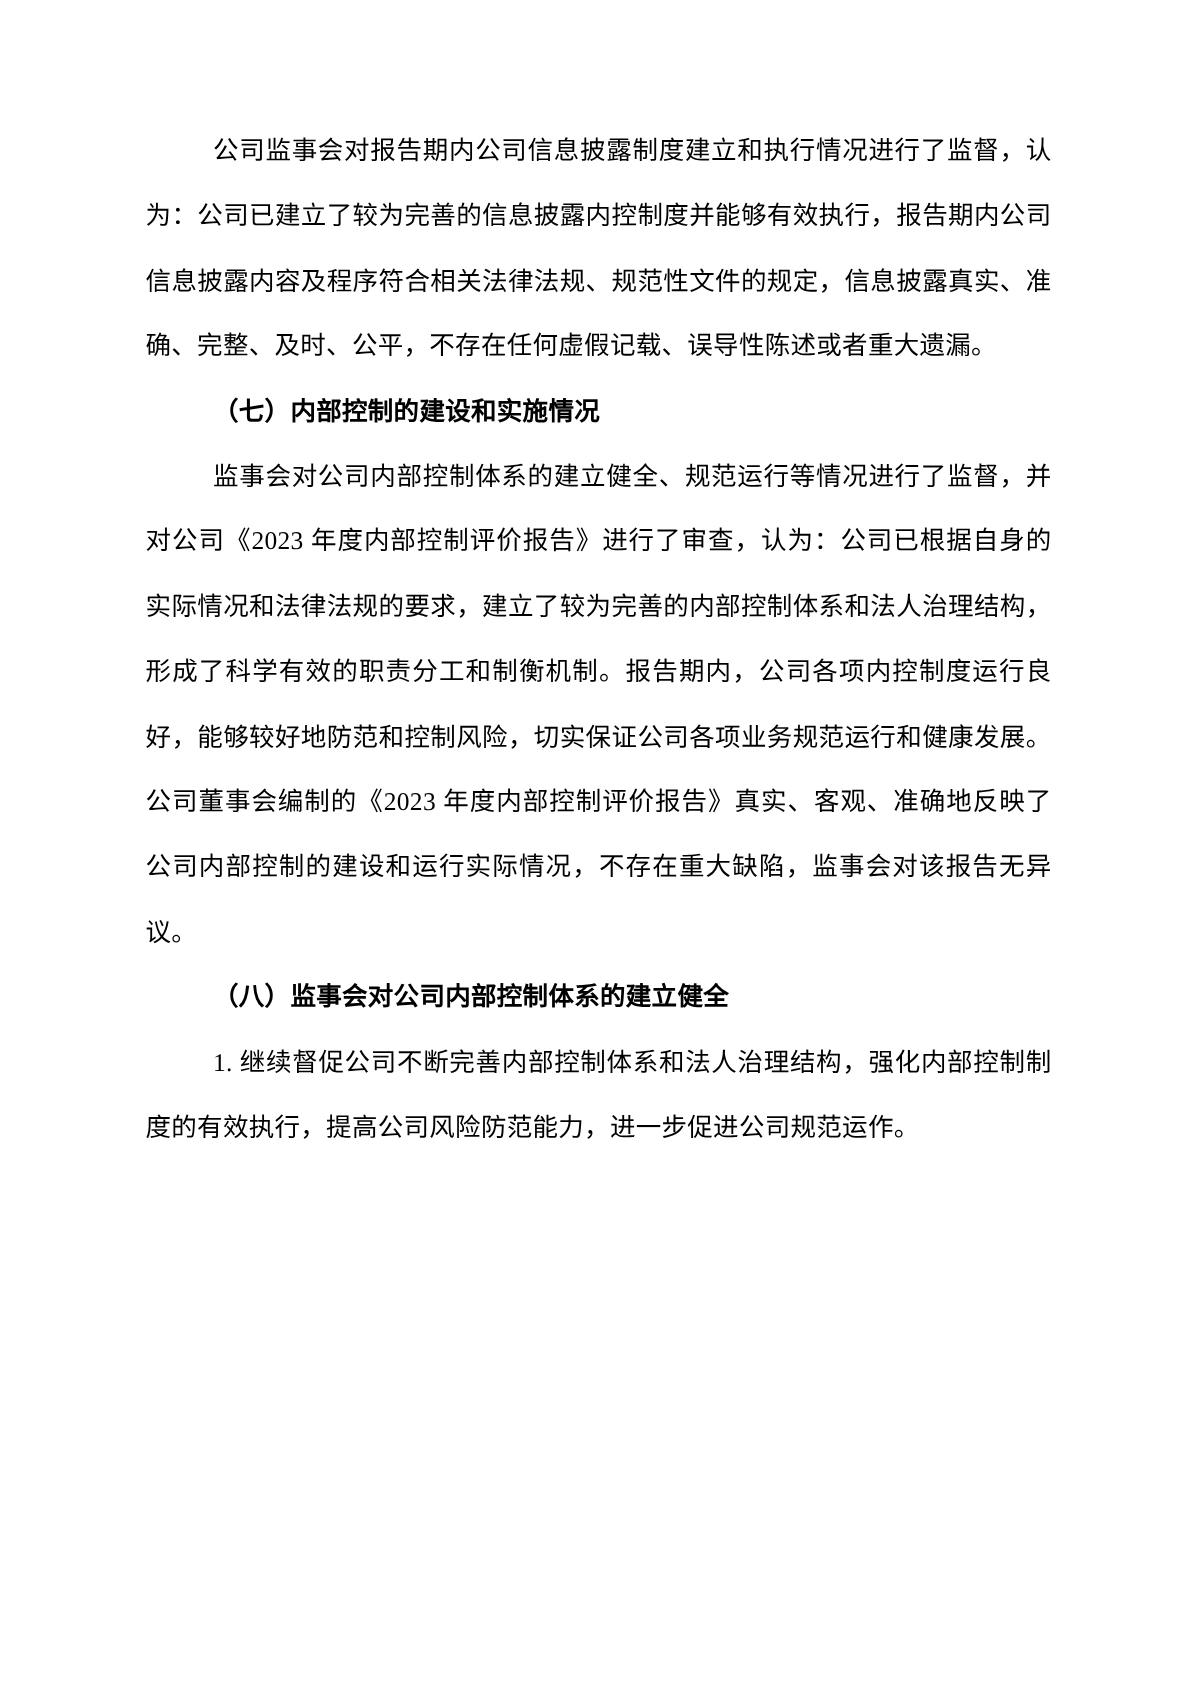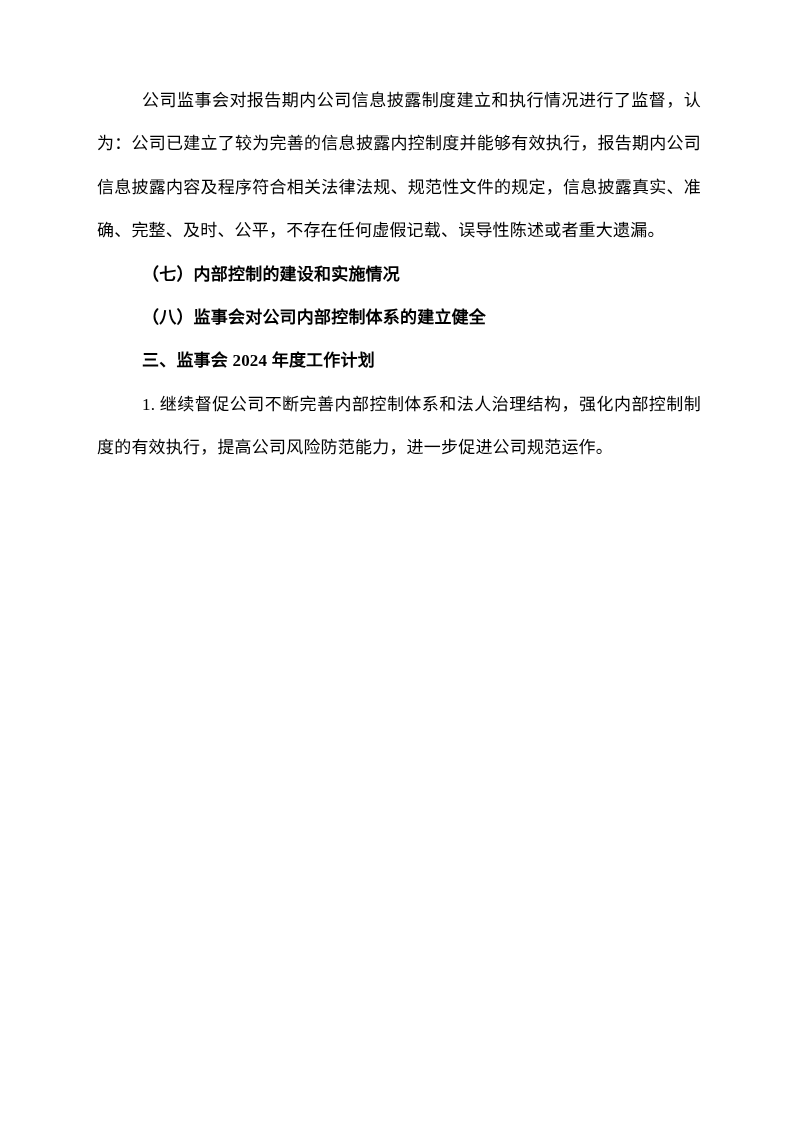--- a/index.html
+++ b/index.html
@@ -34,17 +34,17 @@
     text-align: right;
   }
 </style>
 </head>
 <body>
 
 <div class="page">
   <div class="doc-body" id="doc-body">
       <p class="paragraph">公司监事会对报告期内公司信息披露制度建立和执行情况进行了监督，认为：公司已建立了较为完善的信息披露内控制度并能够有效执行，报告期内公司信息披露内容及程序符合相关法律法规、规范性文件的规定，信息披露真实、准确、完整、及时、公平，不存在任何虚假记载、误导性陈述或者重大遗漏。</p>
       <p class="heading">（七）内部控制的建设和实施情况</p>
+      <p class="paragraph">监事会对公司内部控制体系的建立健全、规范运行等情况进行了监督，并对公司《2023 年度内部控制评价报告》进行了审查，认为：公司已根据自身的实际情况和法律法规的要求，建立了较为完善的内部控制体系和法人治理结构，形成了科学有效的职责分工和制衡机制。报告期内，公司各项内控制度运行良好，能够较好地防范和控制风险，切实保证公司各项业务规范运行和健康发展。公司董事会编制的《2023 年度内部控制评价报告》真实、客观、准确地反映了公司内部控制的建设和运行实际情况，不存在重大缺陷，监事会对该报告无异议。</p>
       <p class="heading">（八）监事会对公司内部控制体系的建立健全</p>
-      <p class="heading">三、监事会 2024 年度工作计划</p>
       <p class="paragraph">1. 继续督促公司不断完善内部控制体系和法人治理结构，强化内部控制制度的有效执行，提高公司风险防范能力，进一步促进公司规范运作。</p>
     </div>
 </div>
 
 </body></html>

